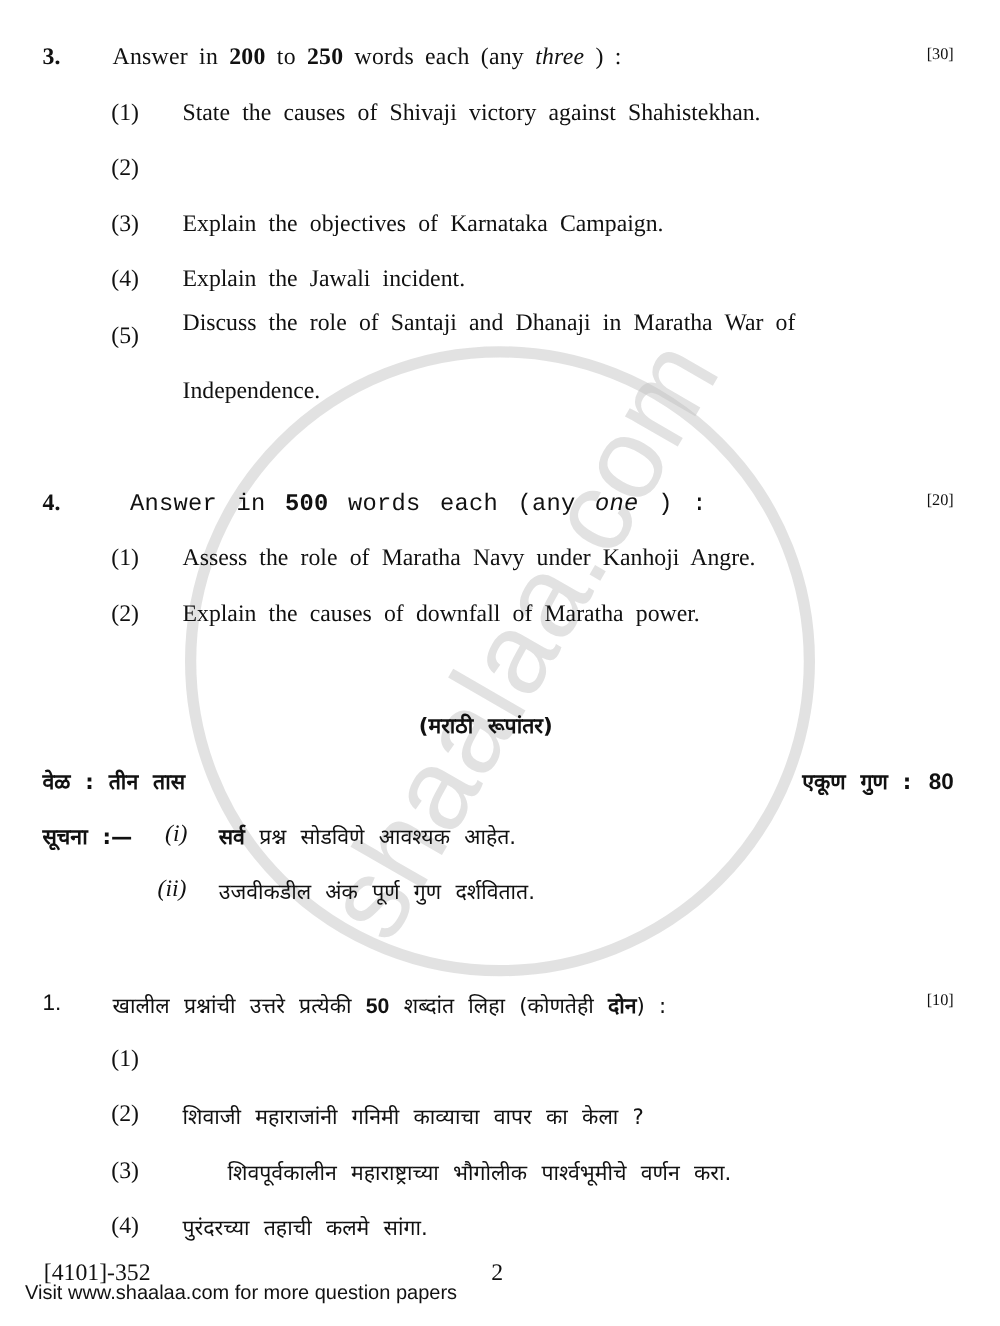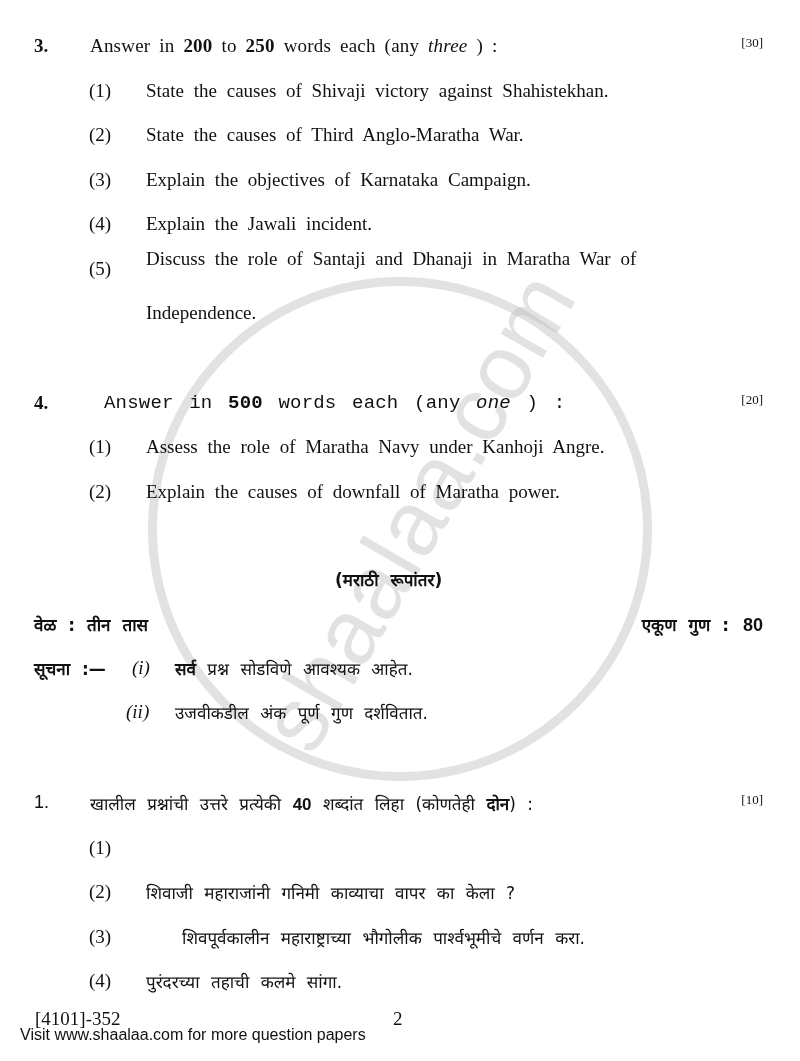--- a/index.html
+++ b/index.html
@@ -36,21 +36,20 @@
     <span> words each (any </span>
     <span class="i">three</span>
     <span>) :</span>
   </div>
   <div class="marks" style="top:35px;">[30]</div>
 
   <div class="subnum" style="top:80px;">(1)</div>
   <div class="subtext" style="top:80px;">State the causes of Shivaji victory against Shahistekhan.</div>
 
   <div class="subnum" style="top:124px;">(2)</div>
-  <div class="subtext" style="top:124px;">State the causes of Third Anglo-Maratha War.</div>
 
   <div class="subnum" style="top:169px;">(3)</div>
   <div class="subtext" style="top:169px;">Explain the objectives of Karnataka Campaign.</div>
 
   <div class="subnum" style="top:213px;">(4)</div>
   <div class="subtext" style="top:213px;">Explain the Jawali incident.</div>
 
   <div class="subnum" style="top:258px;">(5)</div>
   <div class="subtext" style="top:248px;">Discuss the role of Santaji and Dhanaji in Maratha War of</div>
   <div class="subtext" style="top:302px;">Independence.</div>
@@ -83,21 +82,21 @@
   <div class="i" style="position:absolute; left:132px; top:657px; font-family:'Liberation Serif', serif; font-size:19px;">(i)</div>
   <div class="dev" style="position:absolute; left:175px; top:657px; white-space:nowrap;">
     <span class="b">सर्व</span><span> प्रश्न सोडविणे आवश्यक आहेत.</span>
   </div>
 
   <div class="i" style="position:absolute; left:126px; top:701px; font-family:'Liberation Serif', serif; font-size:19px;">(ii)</div>
   <div class="dev" style="position:absolute; left:175px; top:701px; white-space:nowrap;">उजवीकडील अंक पूर्ण गुण दर्शवितात.</div>
 
   <div style="position:absolute; left:34px; top:792px; font-family:'Liberation Sans', sans-serif; font-size:18px;">1.</div>
   <div class="dev" style="position:absolute; left:90px; top:792px; white-space:nowrap;">
-    <span>खालील प्रश्नांची उत्तरे प्रत्येकी </span><span class="b" style="font-family:'Liberation Sans', sans-serif;">40</span><span> शब्दांत लिहा (कोणतेही </span><span class="b">दोन</span><span>) :</span>
+    <span>खालील प्रश्नांची उत्तरे प्रत्येकी </span><span class="b" style="font-family:'Liberation Sans', sans-serif;">50</span><span> शब्दांत लिहा (कोणतेही </span><span class="b">दोन</span><span>) :</span>
   </div>
   <div class="marks" style="top:792px;">[10]</div>
 
   <div class="subnum" style="top:837px;">(1)</div>
 
   <div class="subnum" style="top:881px;">(2)</div>
   <div class="subtext dev" style="top:881px;">शिवाजी महाराजांनी गनिमी काव्याचा वापर का केला ?</div>
 
   <div class="subnum" style="top:926px;">(3)</div>
   <div class="subtext dev" style="top:926px;margin-left:36px;">शिवपूर्वकालीन महाराष्ट्राच्या भौगोलीक पार्श्वभूमीचे वर्णन करा.</div>

